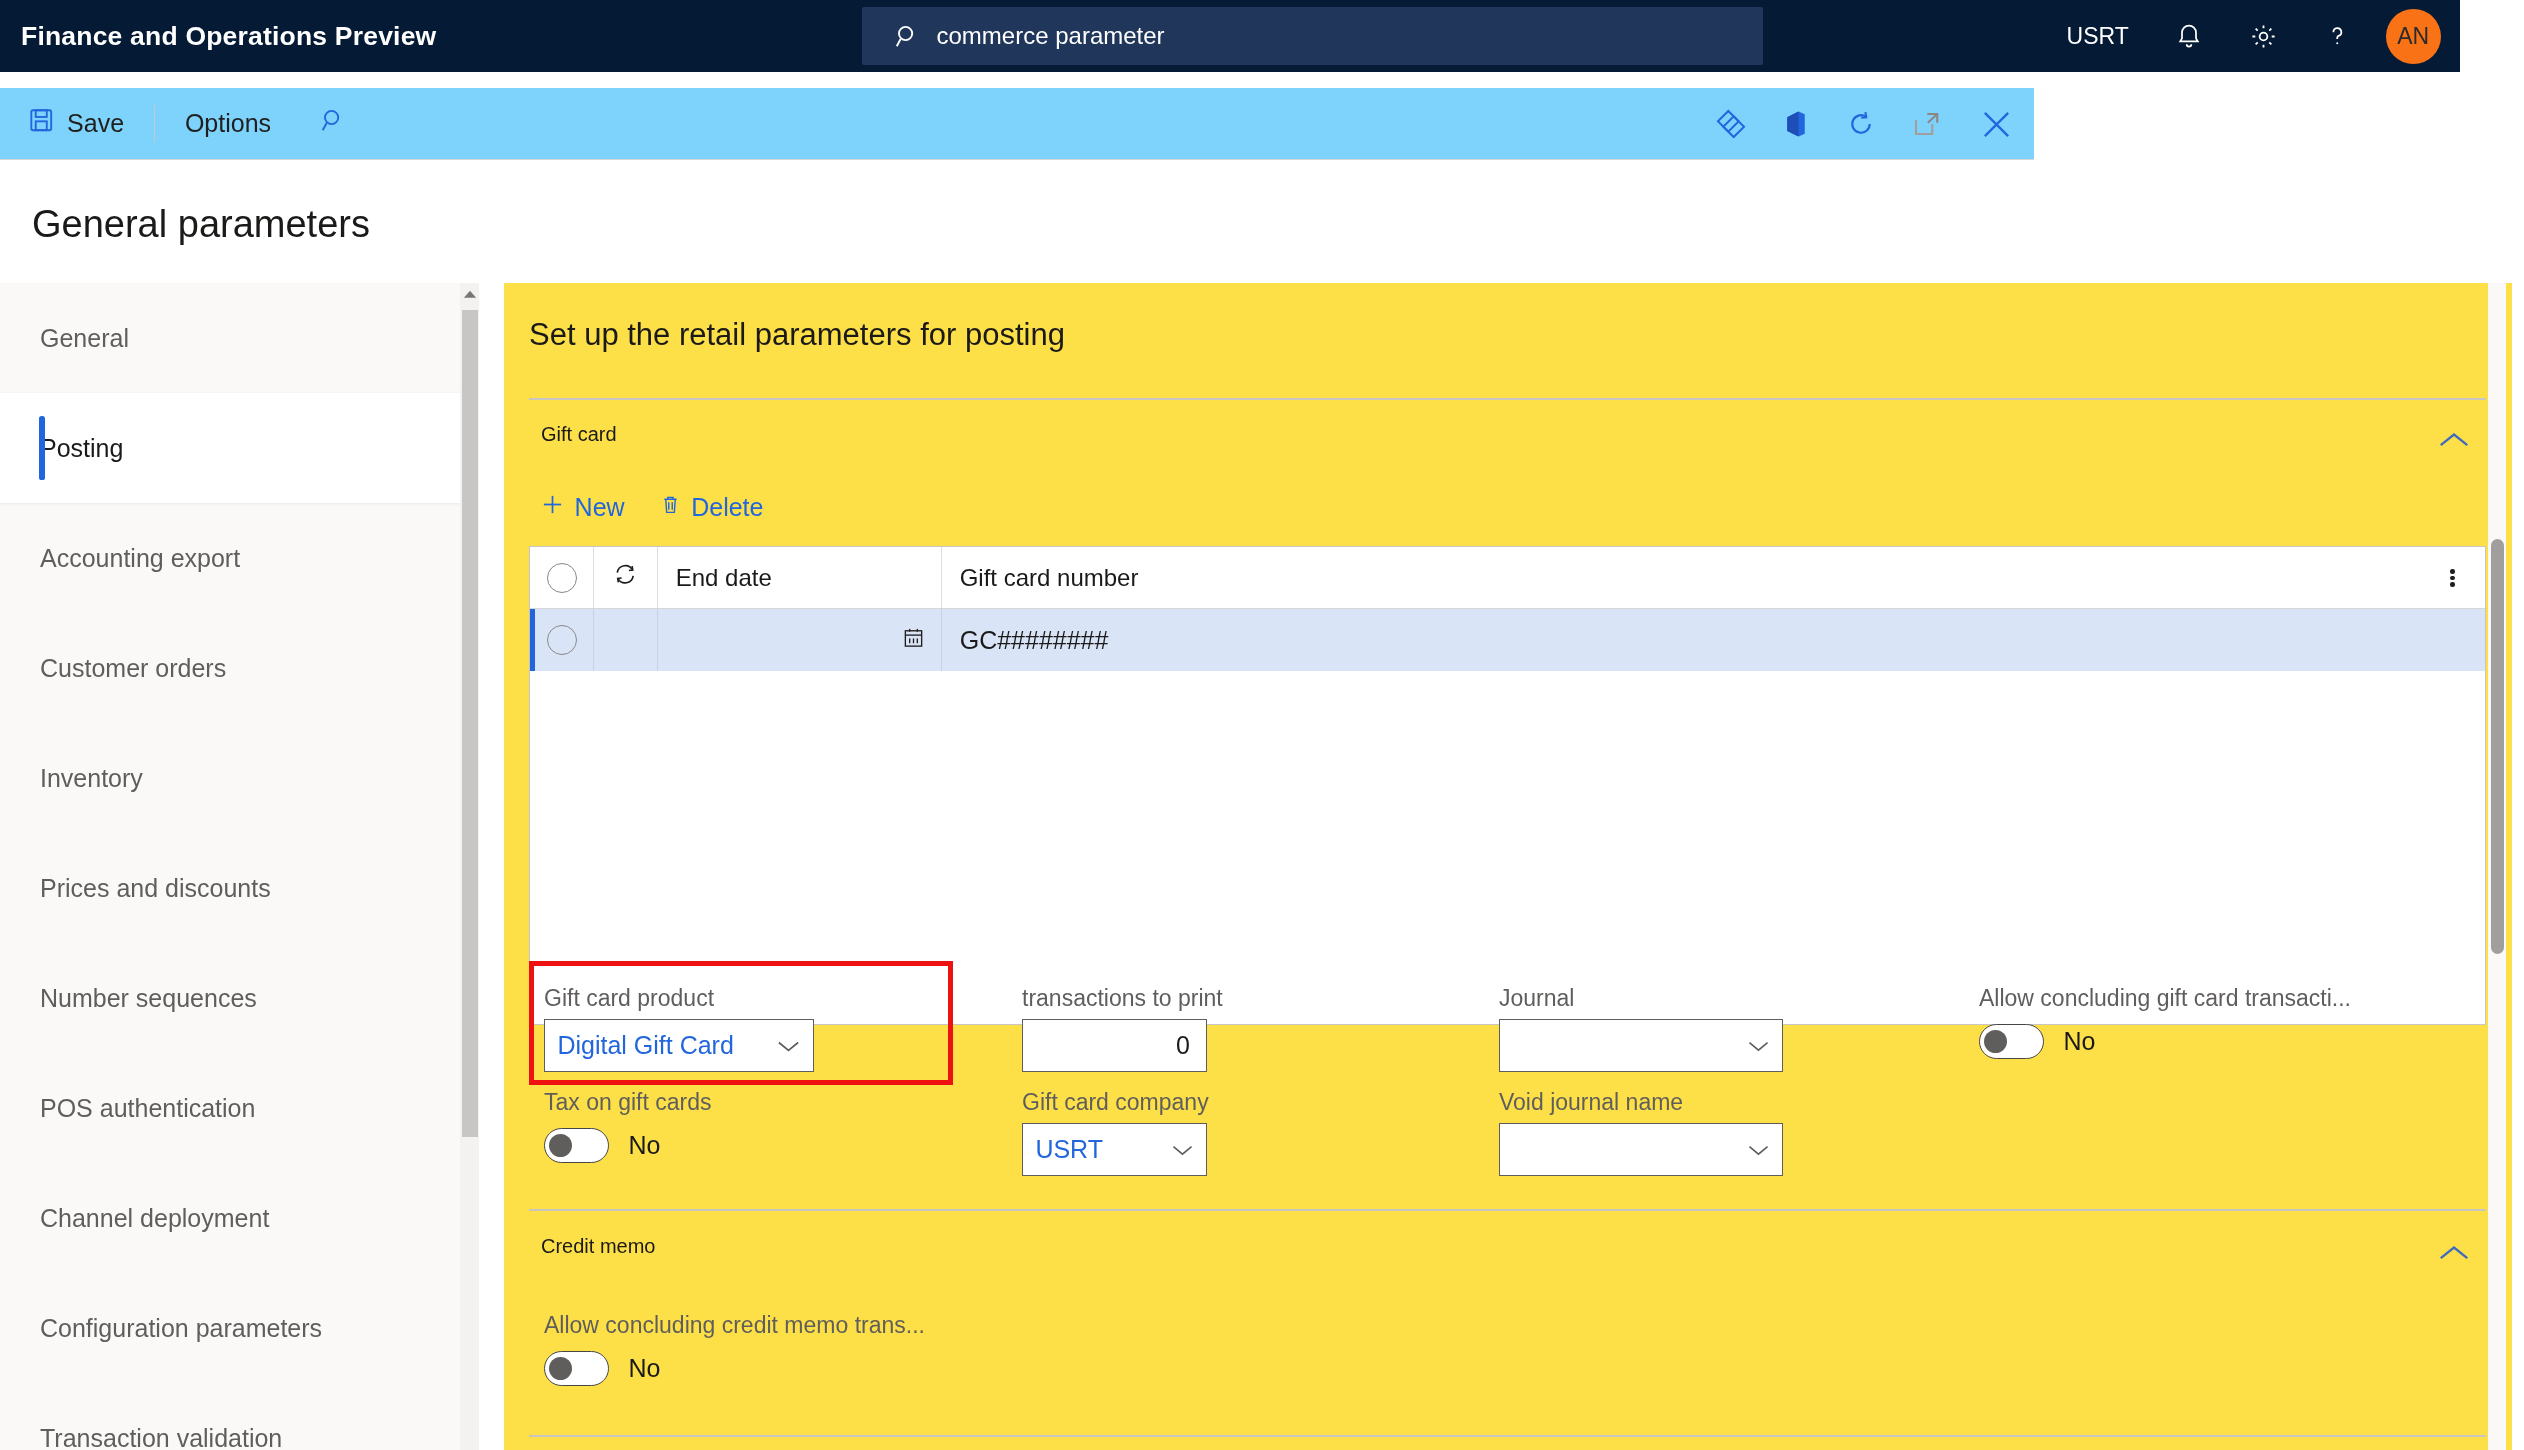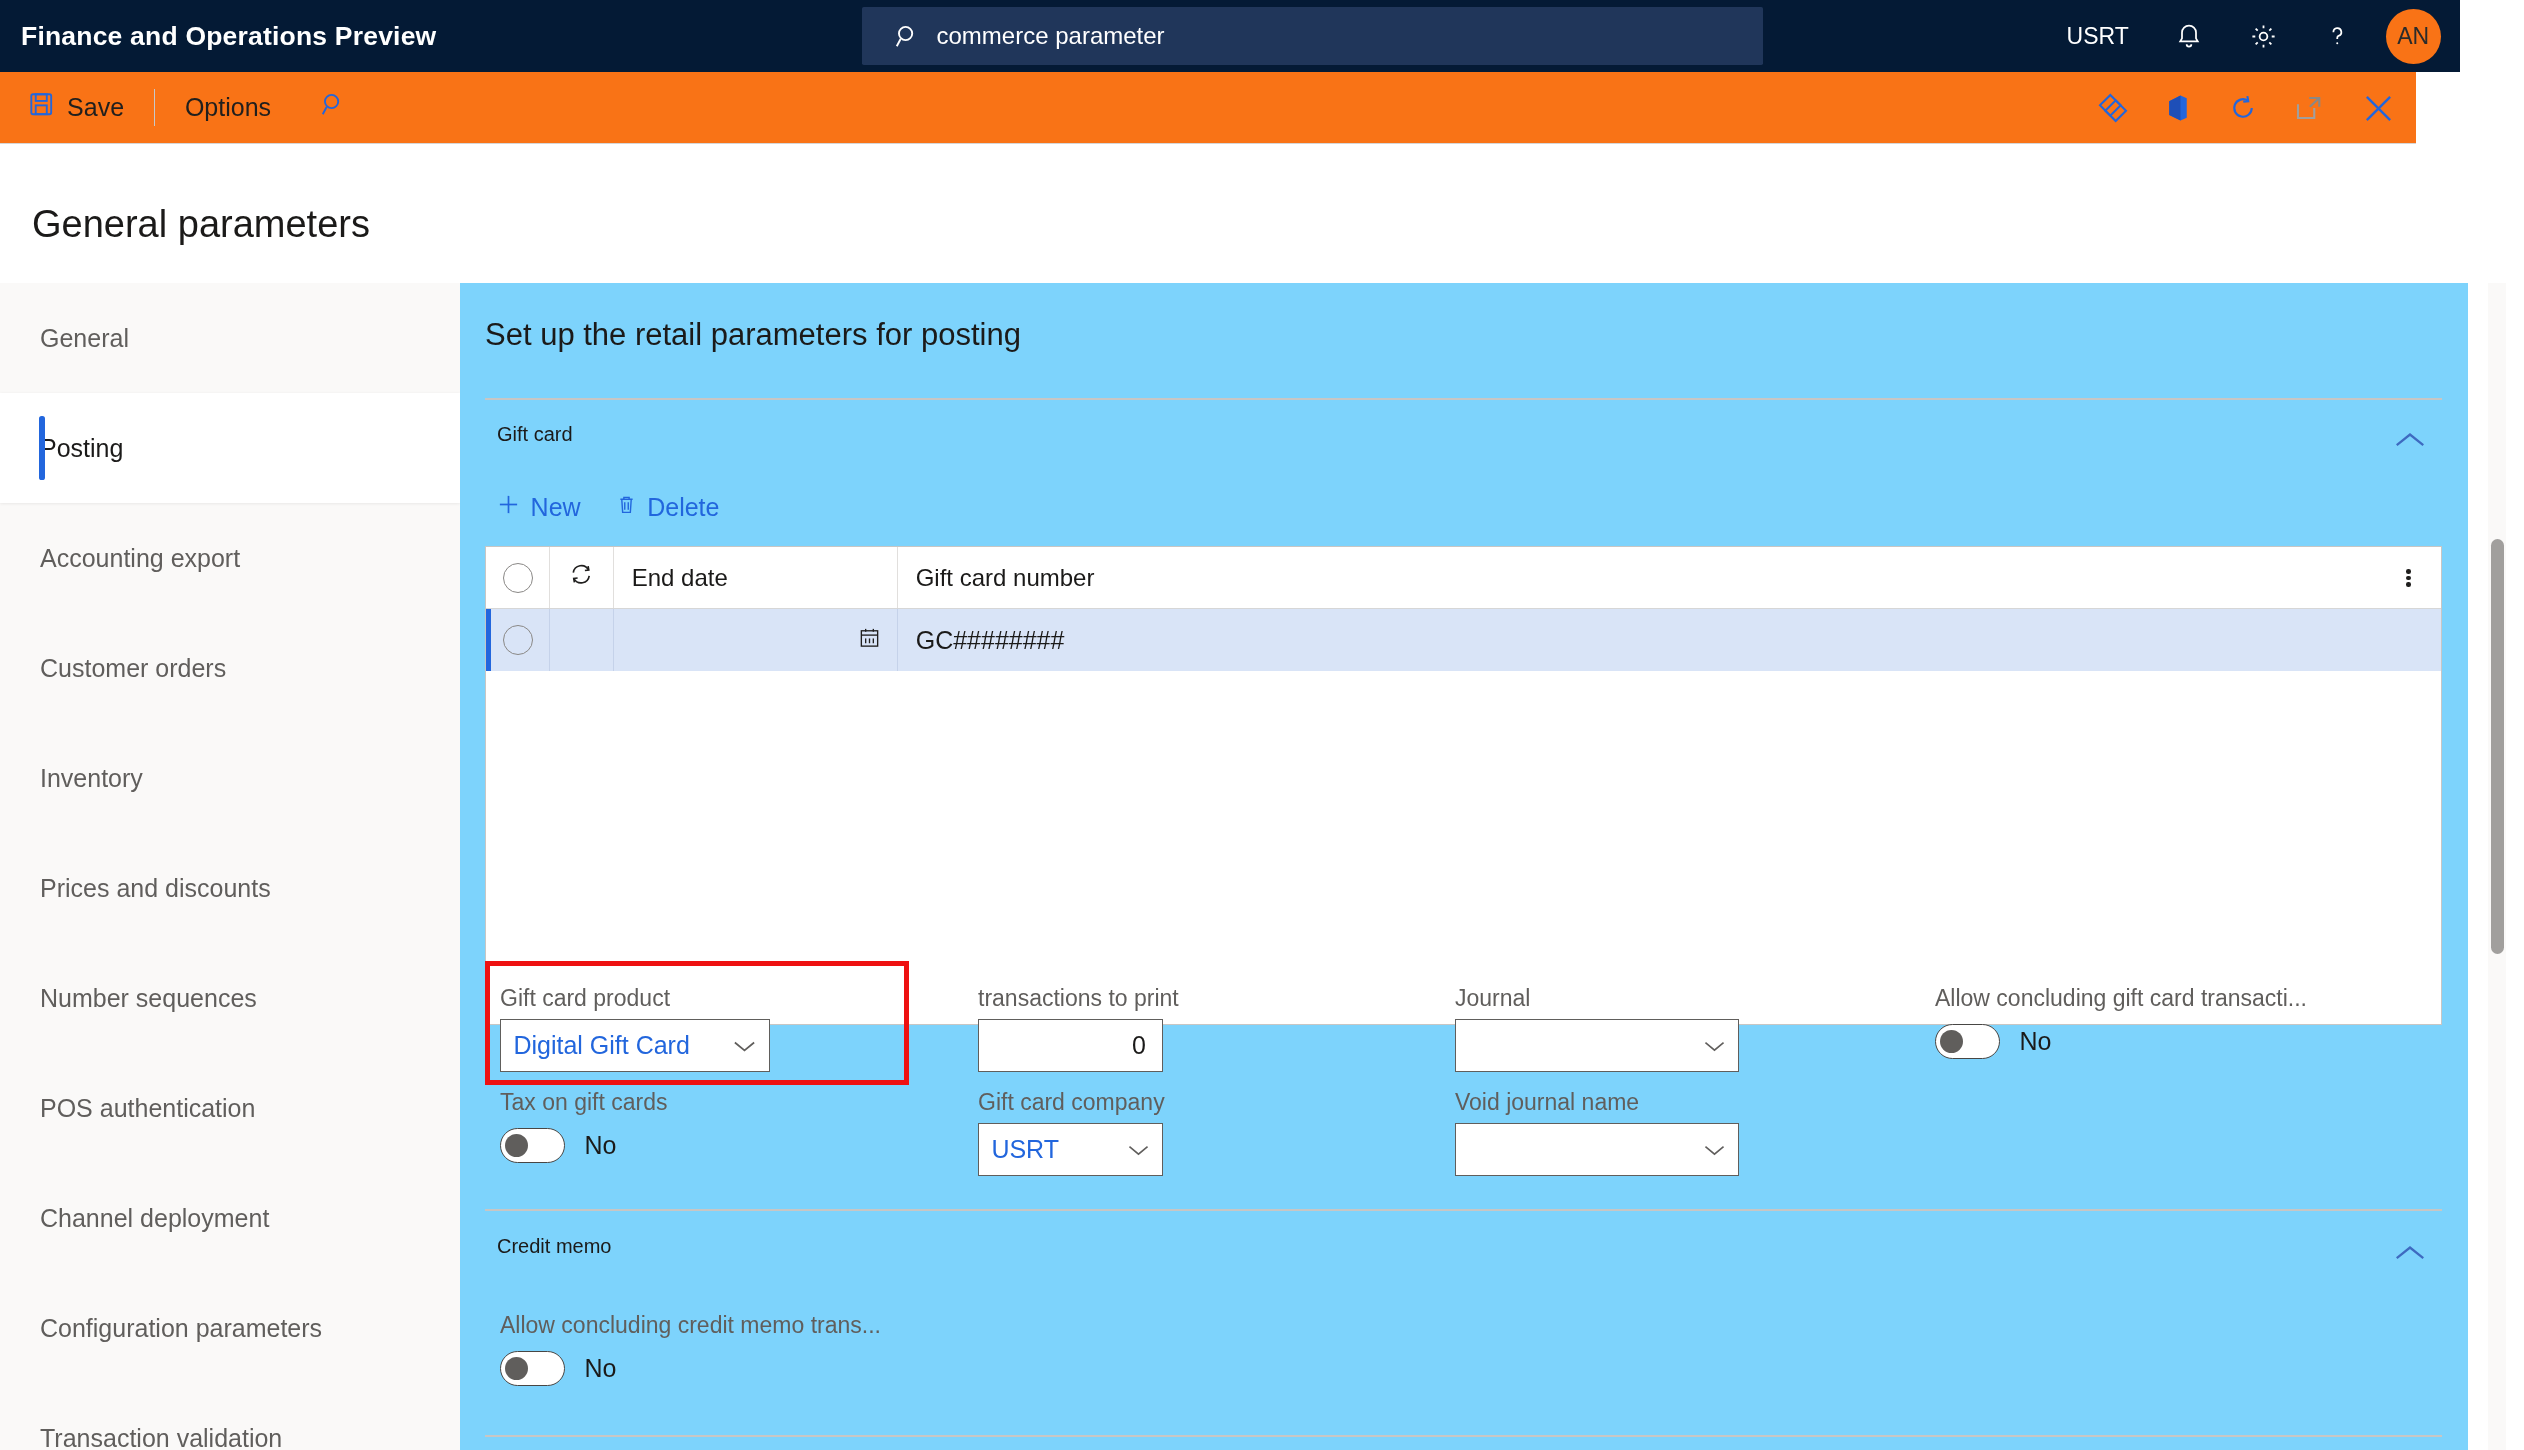--- a/index.html
+++ b/index.html
@@ -37,22 +37,22 @@
   }
   .avatar {
     width: 55px; height: 55px; border-radius: 50%;
     background: #f97316; color: #2B2B2B; font-size: 23px;
     display: flex; align-items: center; justify-content: center;
     margin-right: 19.4px; margin-left: 12.4px; font-weight: 500;
   }
 
   
   .cmdbar {
-    position: absolute; left: 0; top: 72px; width: 2416px; height: 72px;
-    background: #f97316; border-bottom: 0.9px solid #D6D6D6;
+    position: absolute; left: 0; top: 88px; width: 2034px; height: 72px;
+    background: #7dd3fc; border-bottom: 0.9px solid #D6D6D6;
     display: flex; align-items: center;
   }
   .cmd-btn {
     display: flex; align-items: center; height: 72px; padding: 0 19.4px;
     font-size: 25px; color: #201F1E; white-space: nowrap;
   }
   .cmd-btn .lbl { margin-left: 12.4px; }
   .cmd-sep { width: 0.9px; height: 37px; background: #C8C8C8; margin: 0 10.6px; }
   .cmd-right {
     position: absolute; right: 0; top: 0; height: 72px;
@@ -96,22 +96,22 @@
   .lnav-sb .arrow {
     width: 19.4px; height: 23px; display:flex; align-items:center; justify-content:center;
   }
   .lnav-sb .thumb {
     position: absolute; left: 1.8px; top: 26.5px; width: 16px; height: 827px;
     background: #C8C6C4;
   }
 
   
   .content {
-    position: absolute; left: 460px; top: 283px;
-    width: 2008px; height: 1167px; background: #7dd3fc; overflow: hidden;
+    position: absolute; left: 504px; top: 283px;
+    width: 2008px; height: 1167px; background: #fde047; overflow: hidden;
   }
   .content-inner { position: relative; width: 2008px; }
 
   .section-head {
     font-size: 31px; color: #1B1A19; font-weight: normal;
   }
   .hrule { height: 1.8px; background: #C8C6C4; }
 
   .group-title { font-size: 20px; color: #1B1A19; }
 

